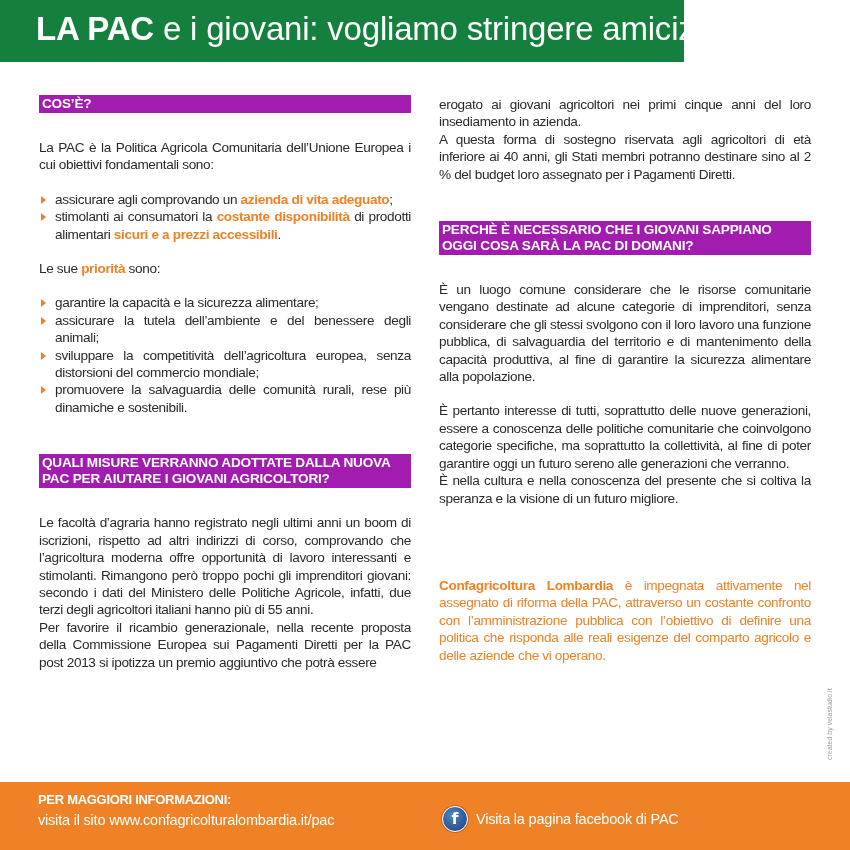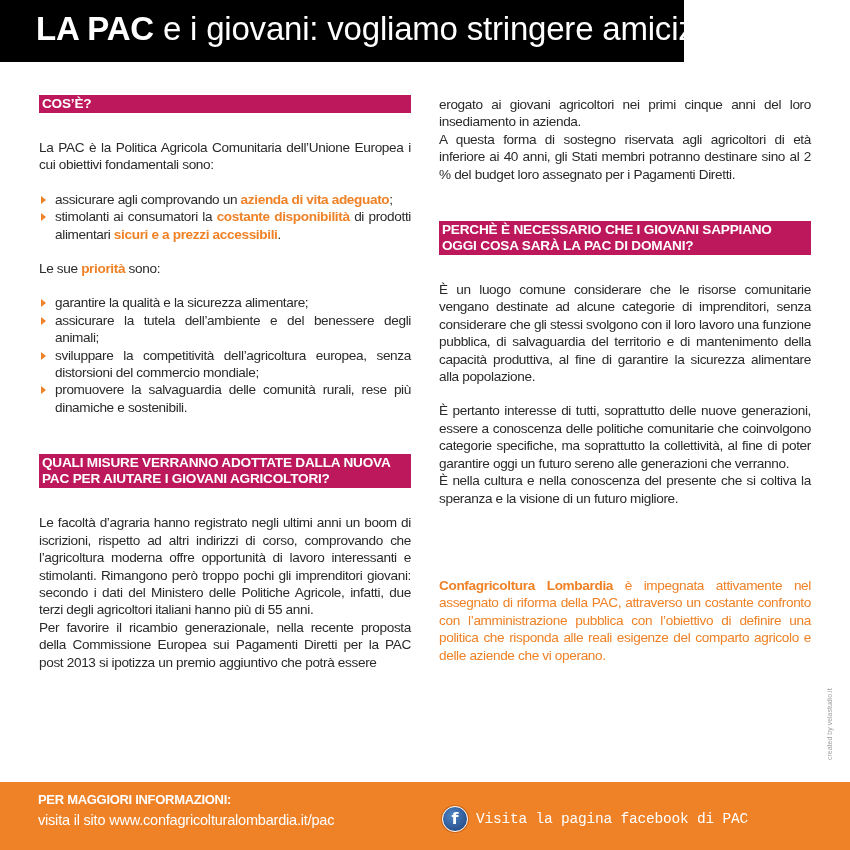--- a/index.html
+++ b/index.html
@@ -4,40 +4,40 @@
   <style>
     html, body { margin: 0; padding: 0; }
     body {
       width: 850px; height: 850px; overflow: hidden; position: relative;
       background: #ffffff;
       font-family: "Liberation Sans", sans-serif;
       color: #2a2a2a;
     }
     .header {
       position: absolute; left: 0; top: 0; width: 684px; height: 62px;
-      background: #000000;
+      background: #15803d;
     }
     .header-title {
       position: absolute; left: 36px; top: 10px;
       font-size: 33px; color: #ffffff; white-space: nowrap; letter-spacing: -0.2px;
     }
     .header-title .strong { font-weight: bold; }
     .header-title .light { font-weight: normal; }
 
     .col {
       position: absolute; top: 95px; width: 372px;
       font-size: 13.6px; line-height: 17.4px;
       font-family: "Liberation Sans", sans-serif;
       letter-spacing: -0.35px;
     }
     .col-left { left: 39px; }
     .col-right { left: 439px; width: 372px; top: 96px; }
 
     .section-head {
-      background: #be185d; color: #ffffff; font-weight: bold;
+      background: #a21caf; color: #ffffff; font-weight: bold;
       font-size: 13.6px; line-height: 16px; padding: 1px 4px 1px 3px;
       text-transform: uppercase; letter-spacing: -0.2px;
     }
     p { margin: 0; text-align: justify; }
     .gap-s { height: 17px; }
     .gap-m { height: 26px; }
     .gap-l { height: 38px; }
     ul.bullets { list-style: none; margin: 0; padding: 0; }
     ul.bullets li { position: relative; padding-left: 16px; text-align: justify; }
     .bullet-icon {
@@ -62,21 +62,21 @@
     .footer-label { position: absolute; left: 38px; top: 10px; font-size: 13px; letter-spacing: -0.3px; font-weight: bold; }
     .footer-site { position: absolute; left: 38px; top: 30px; font-size: 14.5px; letter-spacing: -0.2px; }
     .fb-wrap { position: absolute; left: 442px; top: 24px; display: flex; align-items: center; }
     .fb-icon {
       width: 24px; height: 24px; border-radius: 50%;
       background: radial-gradient(circle at 40% 35%, #4f86c6, #1c3e78);
       border: 1px solid #ffffff; box-shadow: 0 0 0 1px #c9661c;
       color: #fff; font-weight: bold; font-size: 16px; line-height: 24px;
       text-align: center; font-family: "DejaVu Sans", sans-serif;
     }
-    .fb-text { margin-left: 8px; font-size: 14.5px; letter-spacing: -0.2px; font-family: Liberation Mono, monospace; }
+    .fb-text { margin-left: 8px; font-size: 14.5px; letter-spacing: -0.2px; }
   </style>
 </head>
 <body>
 
 <div class="header">
   <div class="header-title">
     <span class="strong">LA PAC</span>
     <span class="light">e i giovani: vogliamo stringere amicizia?</span>
   </div>
 </div>
@@ -95,21 +95,21 @@
       <span class="bullet-icon"></span>
       <span>stimolanti ai consumatori la </span><span class="hl">costante disponibilità</span><span> di prodotti alimentari </span><span class="hl">sicuri e a prezzi accessibili</span><span>.</span>
     </li>
   </ul>
   <div class="gap-s"></div>
   <p>
     <span>Le sue </span><span class="hl">priorità</span><span> sono:</span>
   </p>
   <div class="gap-s"></div>
   <ul class="bullets">
-    <li><span class="bullet-icon"></span><span>garantire la qualità e la sicurezza alimentare;</span></li>
+    <li><span class="bullet-icon"></span><span>garantire la capacità e la sicurezza alimentare;</span></li>
     <li><span class="bullet-icon"></span><span>assicurare la tutela dell’ambiente e del benessere degli animali;</span></li>
     <li><span class="bullet-icon"></span><span>sviluppare la competitività dell’agricoltura europea, senza distorsioni del commercio mondiale;</span></li>
     <li><span class="bullet-icon"></span><span>promuovere la salvaguardia delle comunità rurali, rese più dinamiche e sostenibili.</span></li>
   </ul>
   <div class="gap-l"></div>
   <div class="section-head">QUALI MISURE VERRANNO ADOTTATE DALLA NUOVA PAC PER AIUTARE I GIOVANI AGRICOLTORI?</div>
   <div class="gap-m"></div>
   <p>Le facoltà d’agraria hanno registrato negli ultimi anni un boom di iscrizioni, rispetto ad altri indirizzi di corso, comprovando che l’agricoltura moderna offre opportunità di lavoro interessanti e stimolanti. Rimangono però troppo pochi gli imprenditori giovani: secondo i dati del Ministero delle Politiche Agricole, infatti, due terzi degli agricoltori italiani hanno più di 55 anni.</p>
   <p>Per favorire il ricambio generazionale, nella recente proposta della Commissione Europea sui Pagamenti Diretti per la PAC post 2013 si ipotizza un premio aggiuntivo che potrà essere</p>
 </div>

